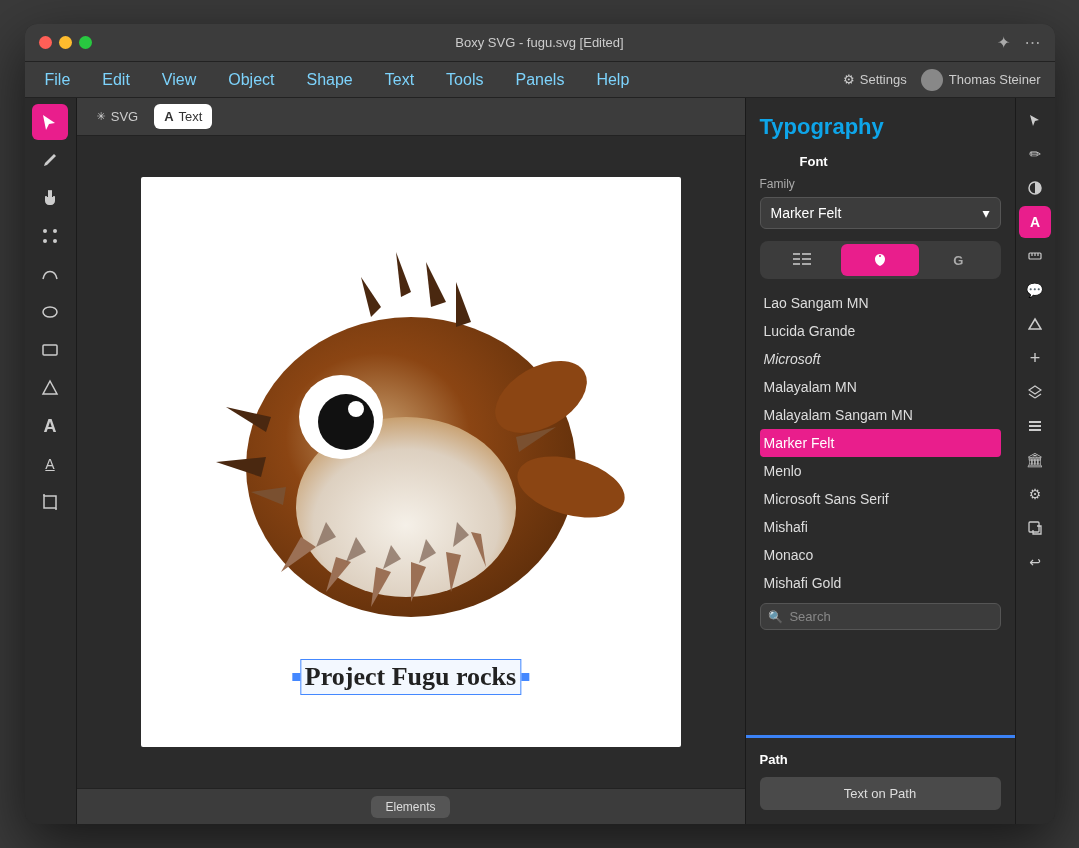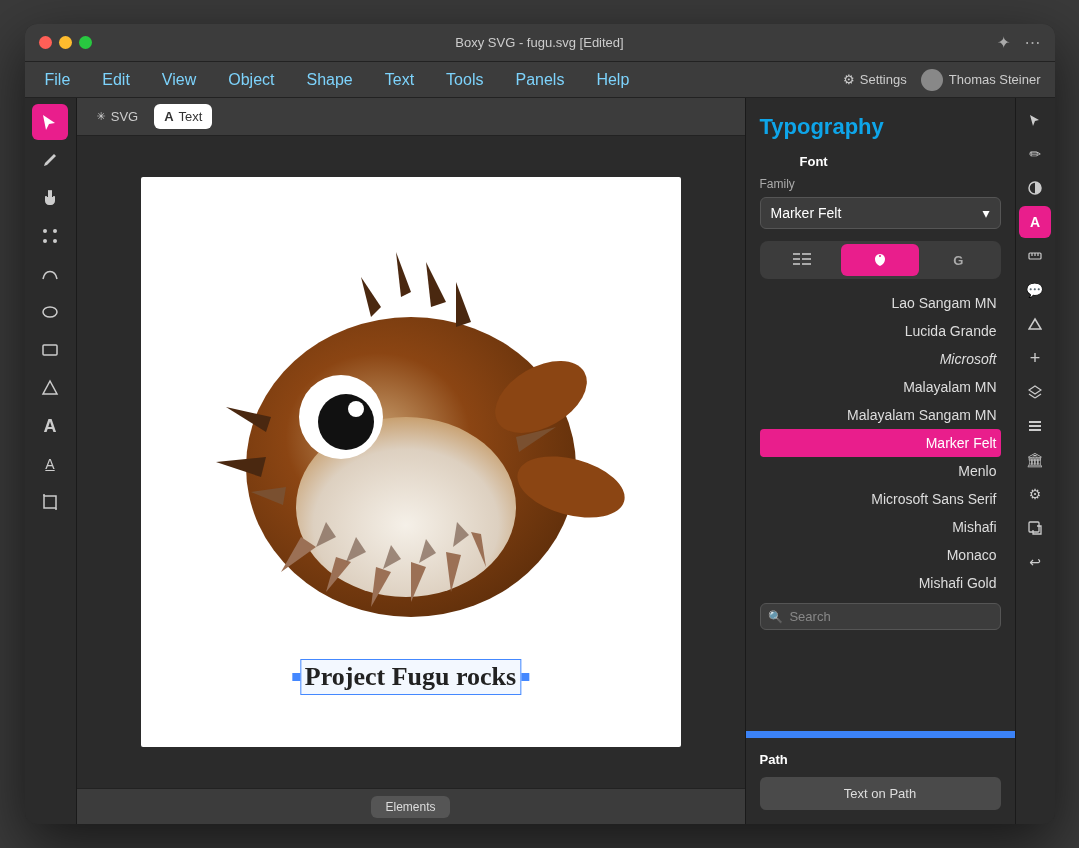--- a/index.html
+++ b/index.html
@@ -266,21 +266,20 @@
       background: #2b2b2b;
       flex: 1;
       overflow-y: auto;
     }
     .font-list-item {
       padding: 6px 4px;
       color: #ddd;
       font-size: 14px;
       cursor: pointer;
       border-radius: 4px;
-      text-align: right;
     }
     .font-list-item.selected { background: #e91e8c; color: #fff; }
     .search-box {
       display: flex;
       align-items: center;
       background: #3c3c3c;
       border: 1px solid #555;
       border-radius: 6px;
       padding: 5px 8px;
       gap: 6px;
@@ -290,21 +289,21 @@
       background: transparent;
       border: none;
       outline: none;
       color: #ccc;
       font-size: 13px;
       width: 100%;
     }
     .search-box input::placeholder { color: #888; }
     .path-section {
       padding: 14px;
-      border-top: 7px solid #3b82f6;
+      border-top: 3px solid #3b82f6;
     }
     .path-label {
       color: #fff;
       font-size: 13px;
       font-weight: 600;
       margin-bottom: 10px;
     }
     .text-on-path-btn {
       width: 100%;
       background: #4a4a4a;

